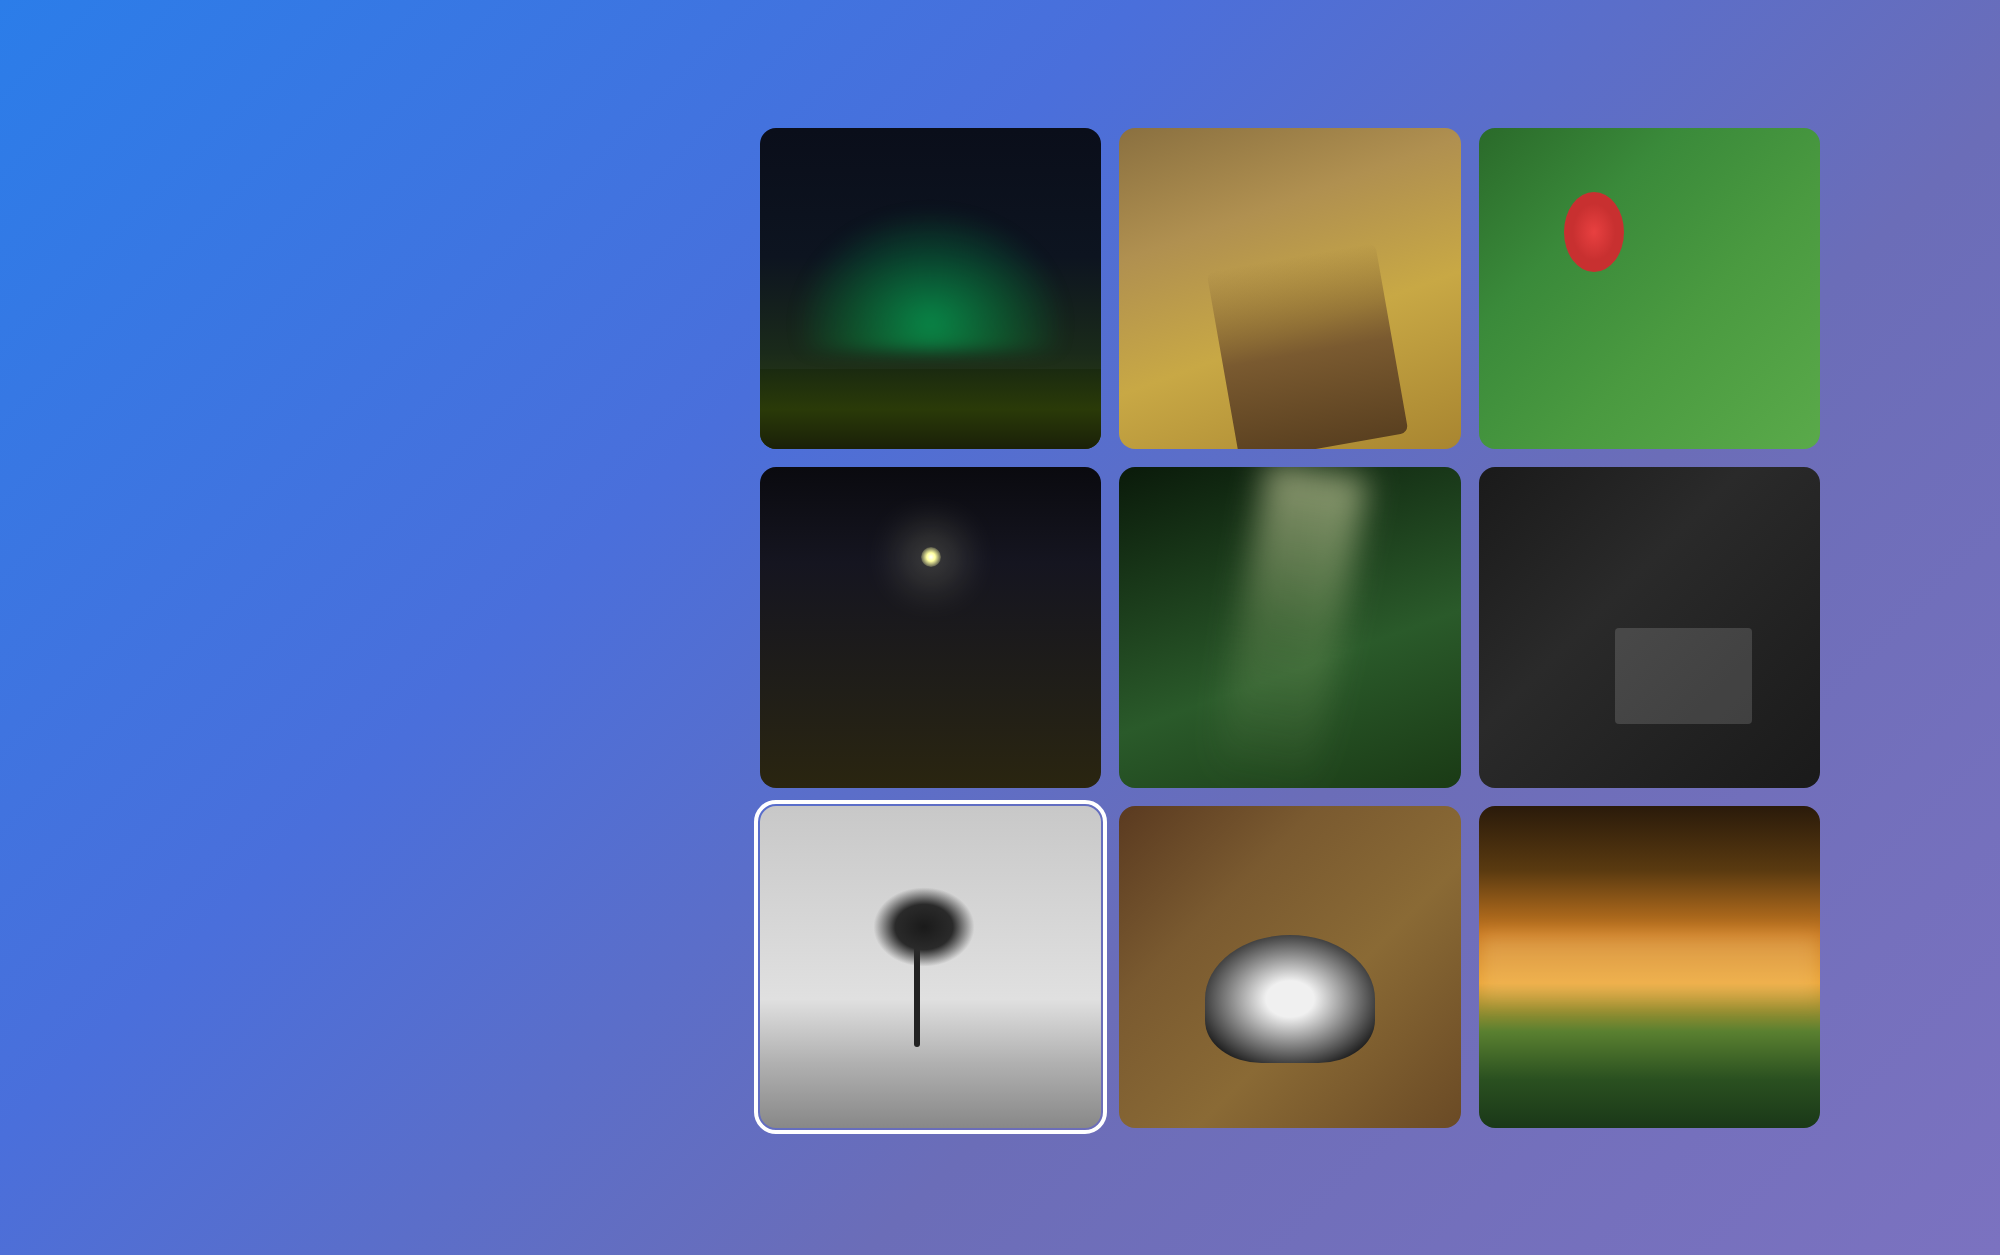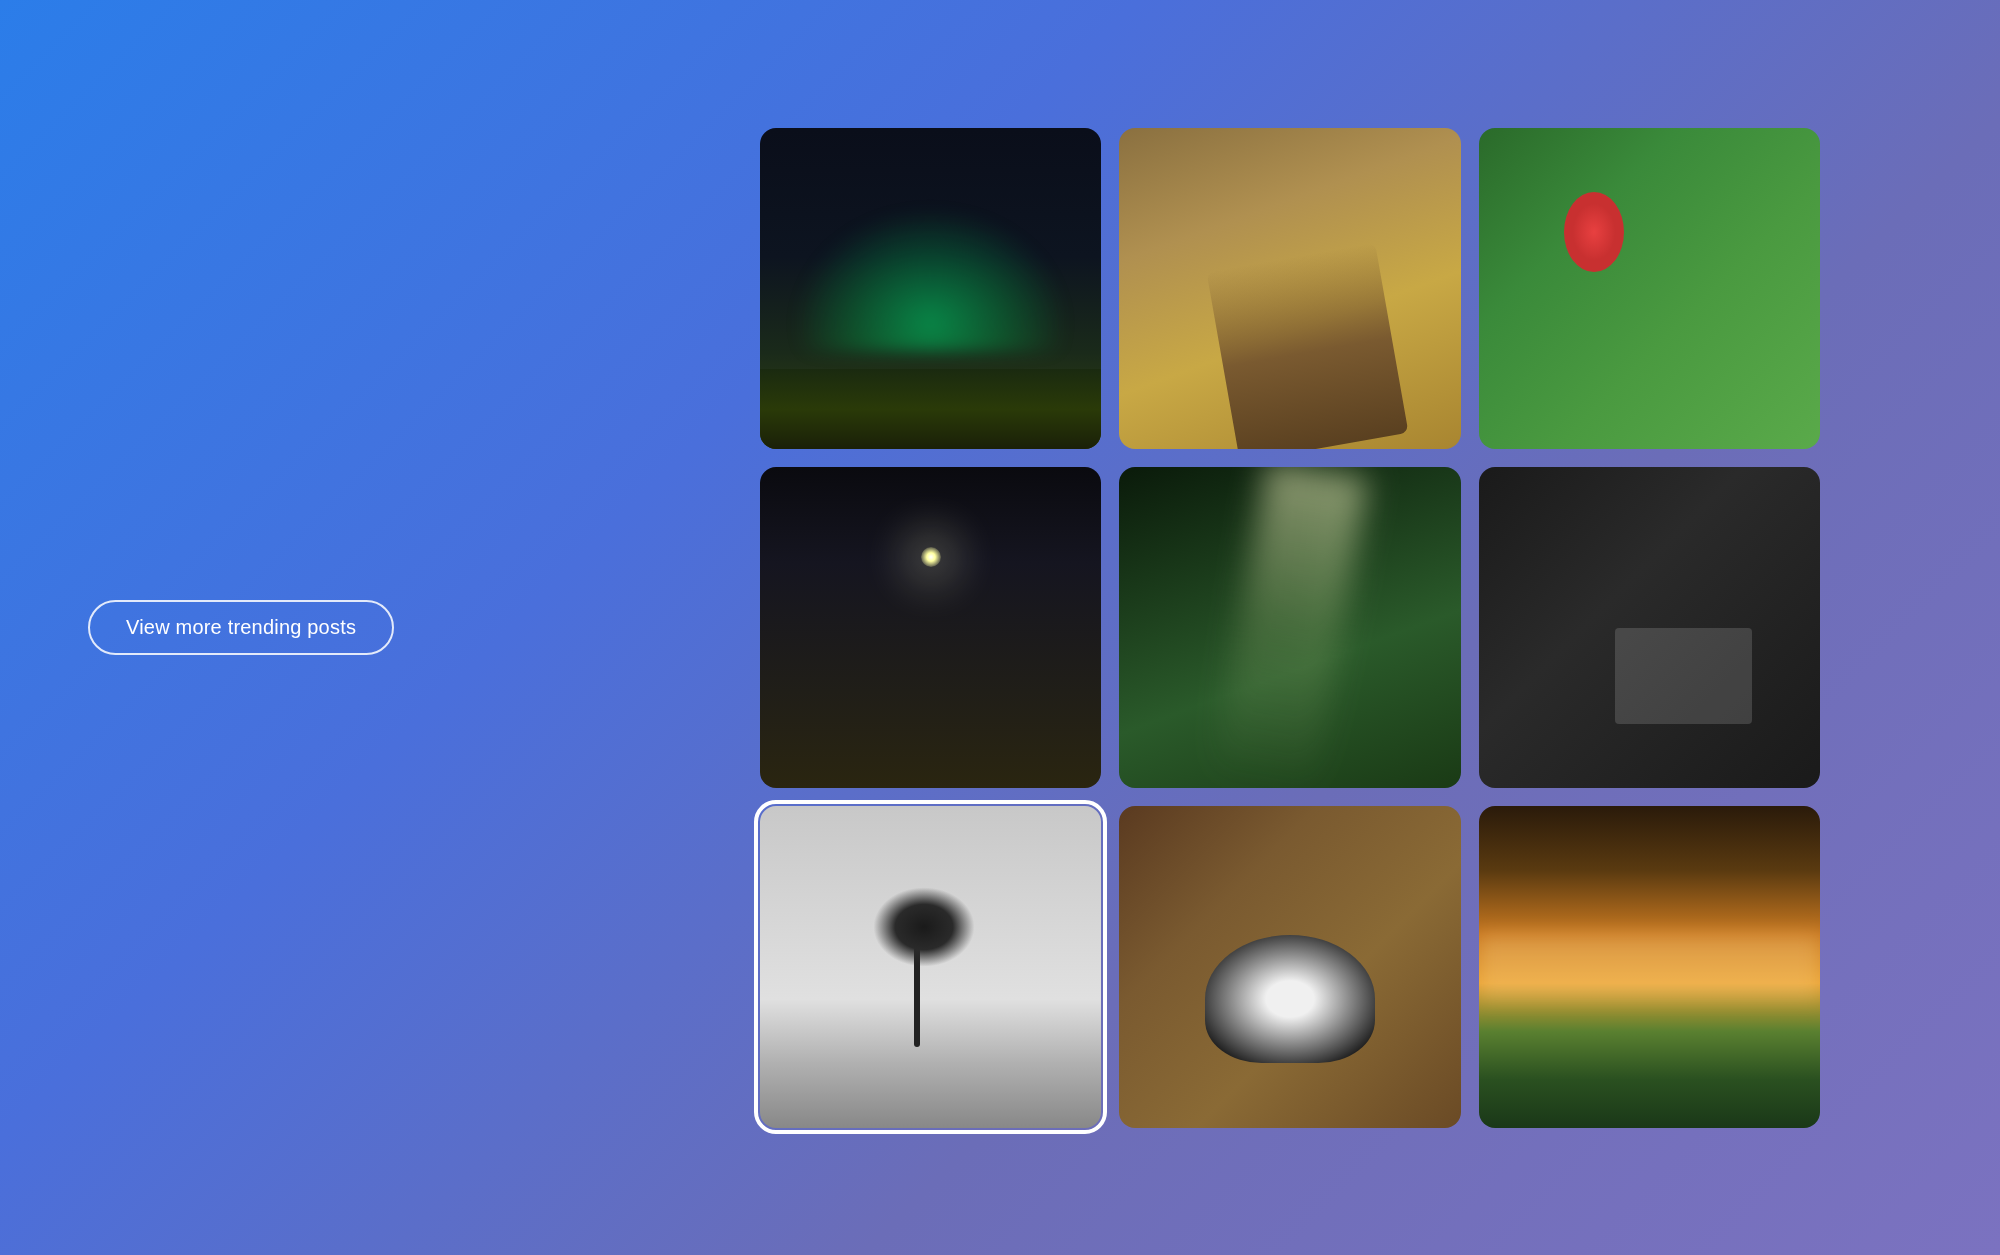--- a/index.html
+++ b/index.html
@@ -258,21 +258,20 @@
       height: 20%;
       background: rgba(255,220,150,0.3);
       filter: blur(10px);
     }
   </style>
 </head>
 <body>
 
 <div class="page-wrapper">
   <div class="left-panel">
-    <button class="view-more-btn">View more trending posts</button>
   </div>
 
   <div class="right-panel">
     <div class="grid">
 
       <div class="grid-item">
         <div class="photo-placeholder photo-1"></div>
       </div>
 
       <div class="grid-item">

